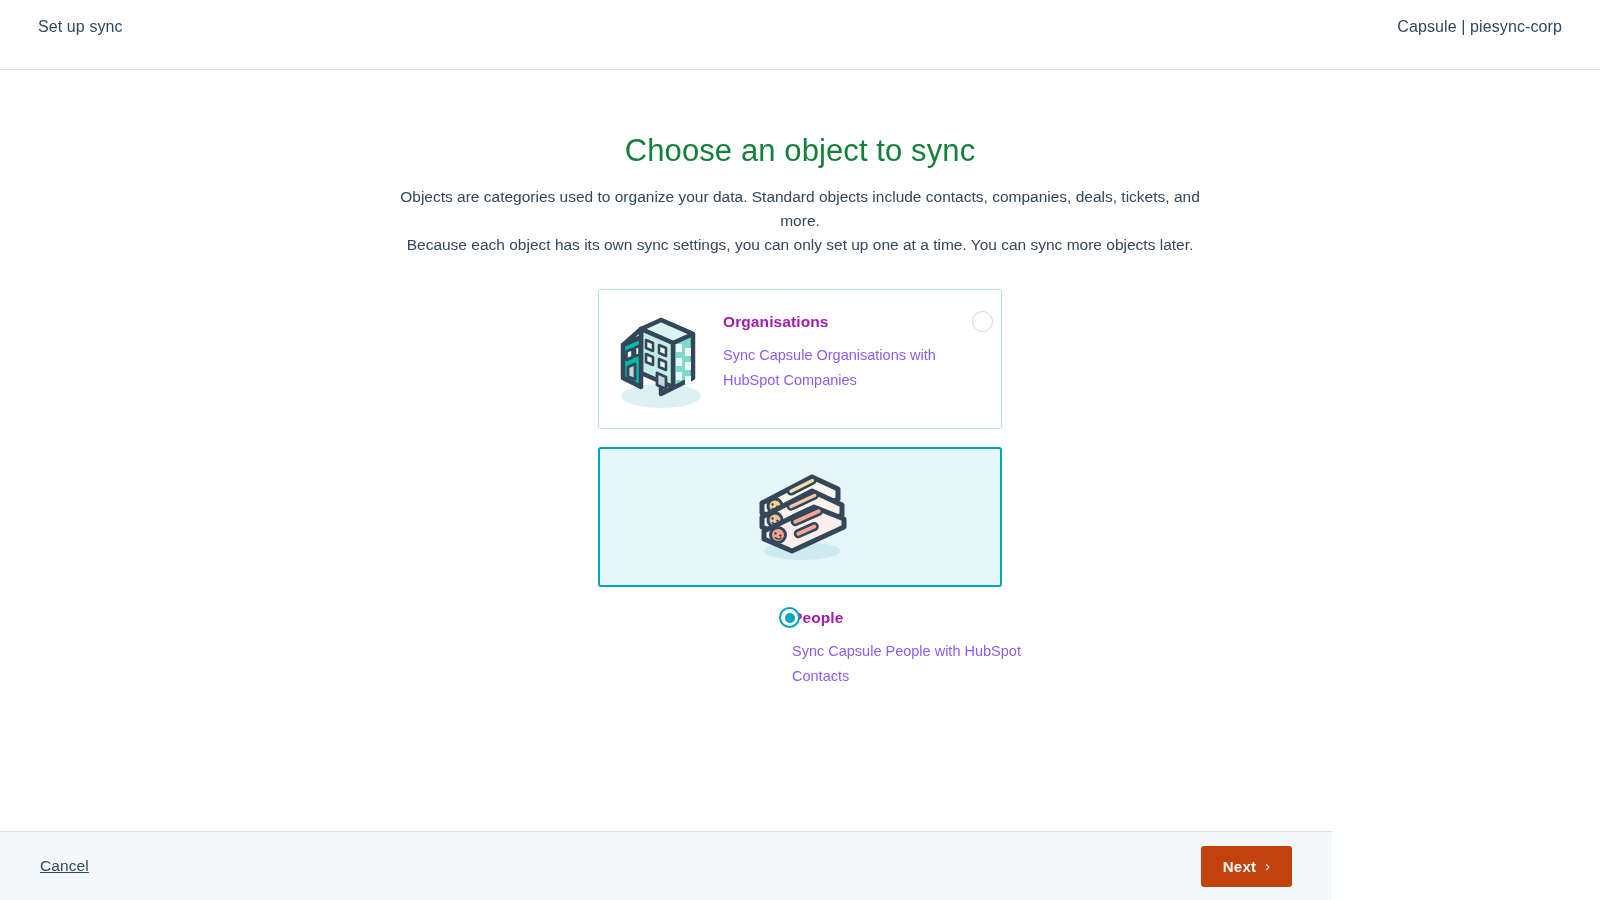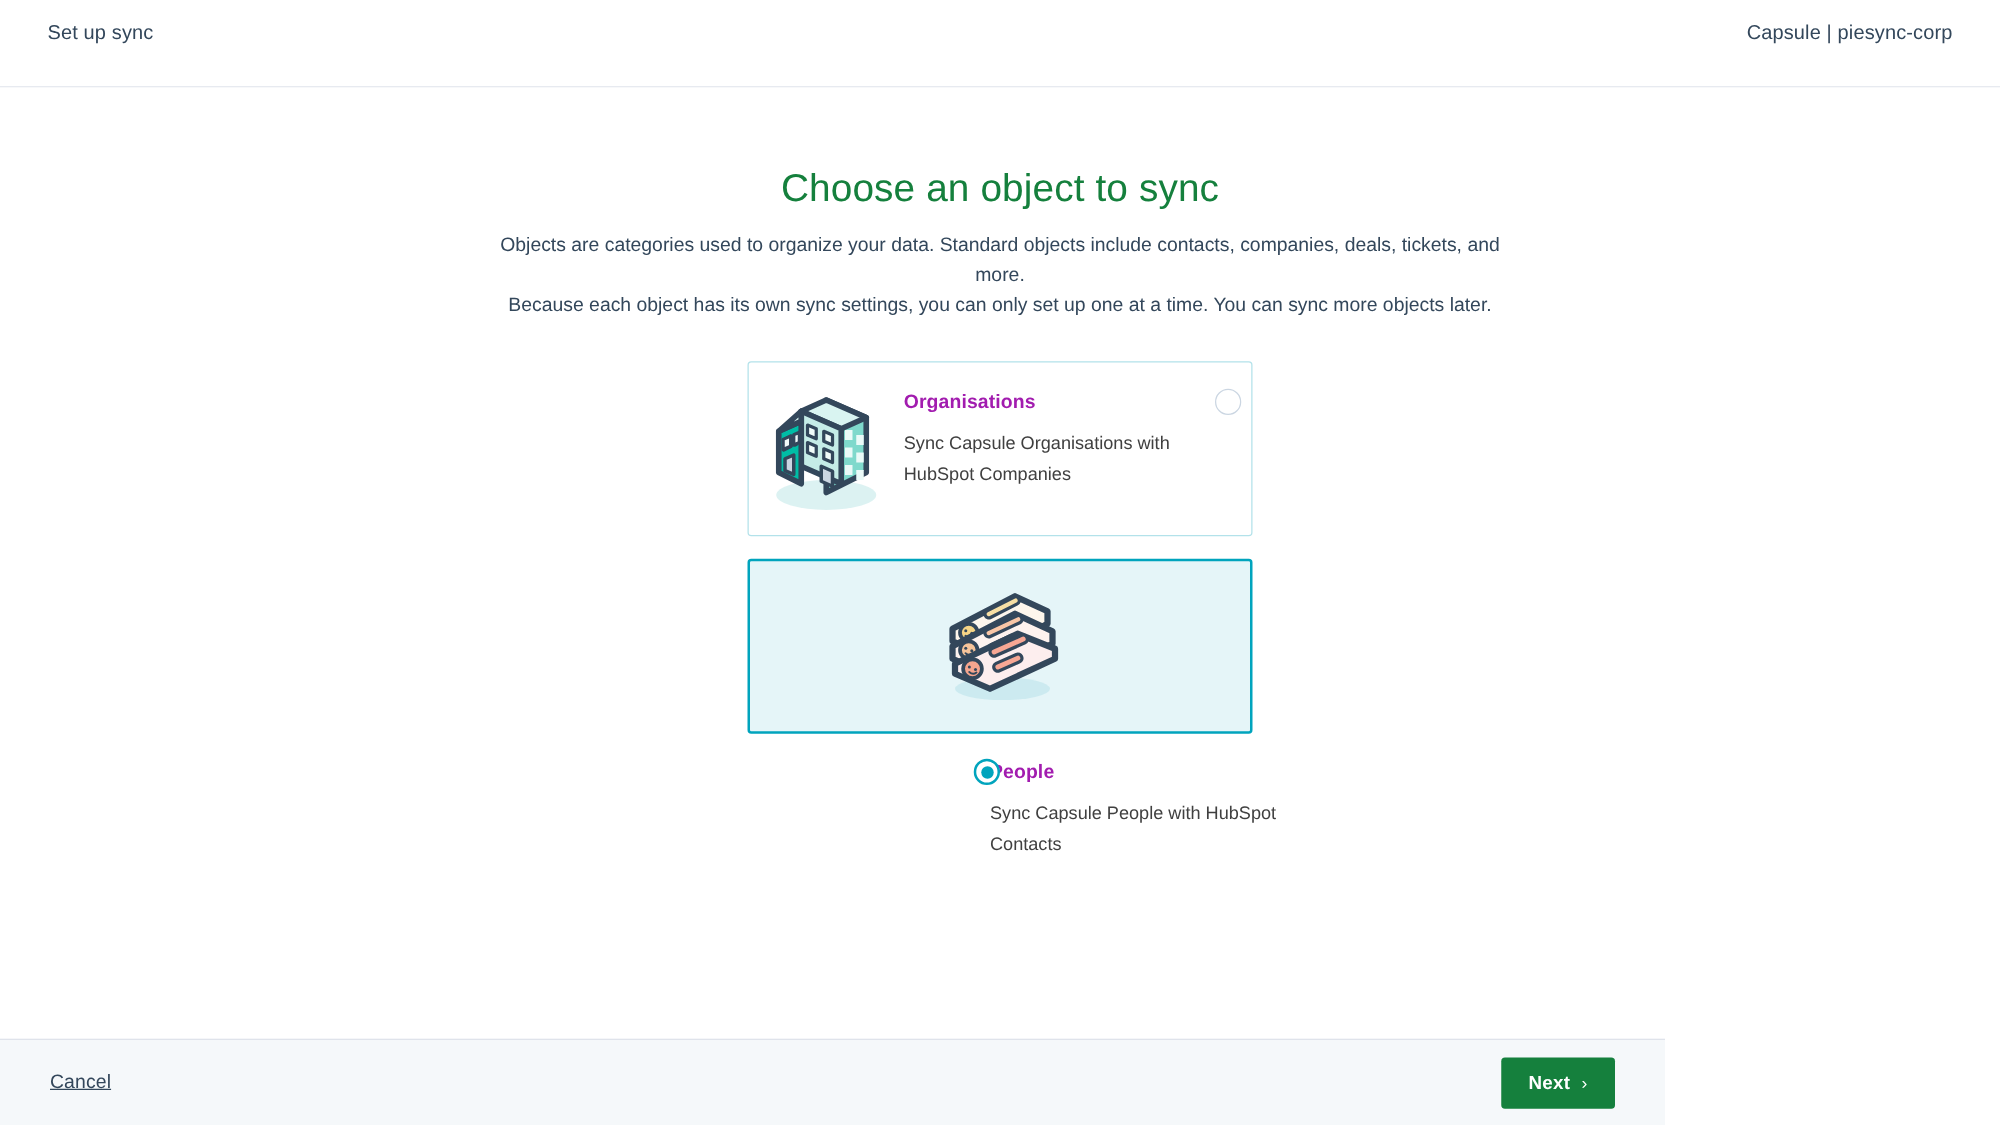--- a/index.html
+++ b/index.html
@@ -129,21 +129,21 @@
     color: #a21caf;
     letter-spacing: 0.1px;
   }
 
   .card-desc {
     position: absolute;
     top: 54px; left: 0;
     width: 240px;
     font-size: 14.5px;
     line-height: 25px;
-    color: #404040;
+    color: #8b5cf6;
     font-weight: 400;
   }
   .card.selected .card-desc { width: 250px; }
 
   .radio {
     position: absolute;
     top: 22px; right: 8px;
     width: 21px; height: 21px;
     border-radius: 50%;
     border: 1.6px solid #cbd6e2;
@@ -177,21 +177,21 @@
   }
   .cancel-link {
     font-size: 15.5px;
     color: #33475b;
     text-decoration: underline;
     font-weight: 400;
     cursor: pointer;
     letter-spacing: 0.1px;
   }
   .next-btn {
-    background: #15803d;
+    background: #c2410c;
     color: #ffffff;
     border: none;
     border-radius: 3px;
     height: 41px;
     padding: 0 22px;
     font-size: 15px;
     font-weight: bold;
     font-family: "Liberation Sans", sans-serif;
     letter-spacing: 0.2px;
     display: flex;

